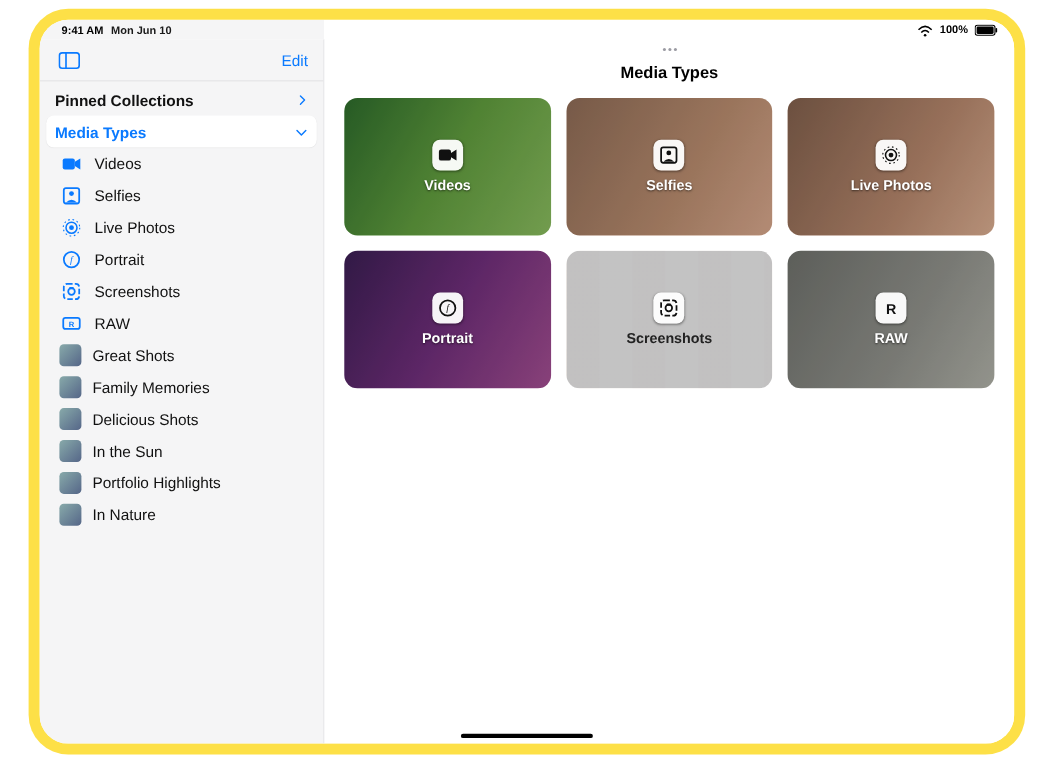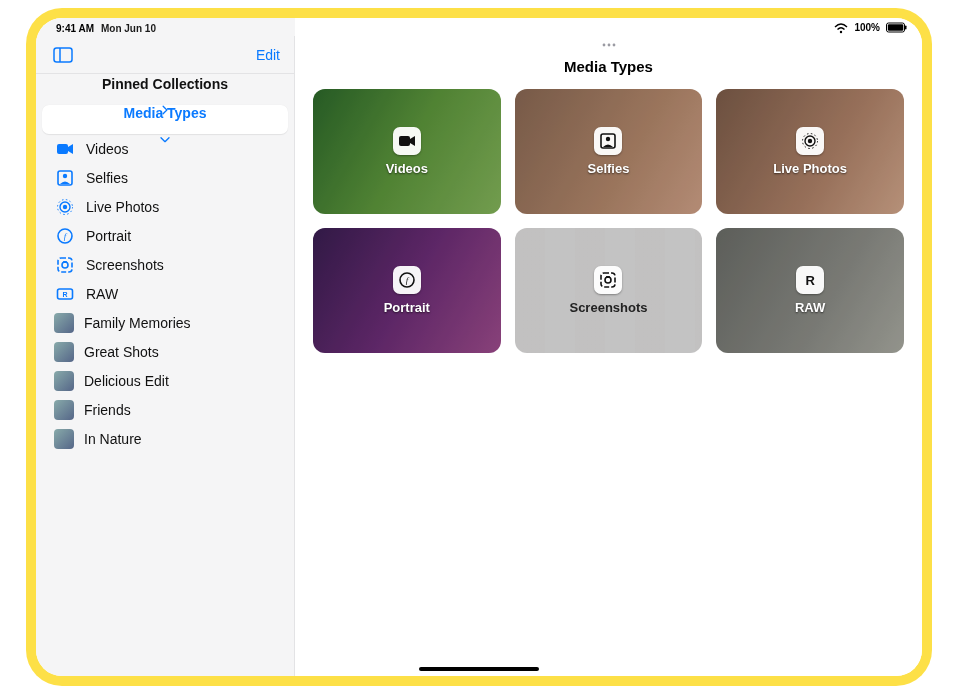--- a/index.html
+++ b/index.html
@@ -80,21 +80,21 @@
     display: flex;
     align-items: center;
     height: 29px;
     padding: 0 8px;
     border-radius: 7px;
     font-size: 14px;
     color: #111;
     gap: 10px;
     cursor: default;
   }
-  .sb-header { font-weight: 600; justify-content: space-between; flex-direction: column; }
+  .sb-header { font-weight: 600; justify-content: space-between; }
   .sb-header .chev { color:#0a7aff; display:flex; }
   .sb-header.selected { background:#fff; color:#0a7aff; box-shadow:0 0.5px 1px rgba(0,0,0,.08); }
   .sb-item { padding-left: 12px; }
   .sb-item .icon { width:22px; display:flex; align-items:center; justify-content:center; color:#0a7aff; }
   .sb-album { padding-left: 12px; }
   .sb-album .thumb {
     width: 20px; height: 20px; border-radius: 4px; flex: none;
     background: linear-gradient(135deg,#8aa,#568);
   }
   .t1{background:linear-gradient(135deg,#2c5,#163);}
@@ -335,34 +335,38 @@
             <span class="icon">
                 <svg width="18" height="18" viewBox="0 0 18 18">
                   <use href="#i-raw"></use>
                 </svg>
               </span>
             <span>RAW</span>
           </div>
 
 
           <div class="sb-album">
+            <span class="thumb t1"></span>
+            <span>Great Shots</span>
+          </div>
+          <div class="sb-album">
             <span class="thumb t2"></span>
             <span>Family Memories</span>
           </div>
           <div class="sb-album">
-            <span class="thumb t1"></span>
-            <span>Great Shots</span>
-          </div>
-          <div class="sb-album">
             <span class="thumb t3"></span>
-            <span>Delicious Edit</span>
-          </div>
-          <div class="sb-album">
-            <span class="thumb t6"></span>
-            <span>Friends</span>
+            <span>Delicious Shots</span>
+          </div>
+          <div class="sb-album">
+            <span class="thumb t4"></span>
+            <span>In the Sun</span>
+          </div>
+          <div class="sb-album">
+            <span class="thumb t5"></span>
+            <span>Portfolio Highlights</span>
           </div>
           <div class="sb-album">
             <span class="thumb t7"></span>
             <span>In Nature</span>
           </div>
         </div>
       </aside>
 
       <main class="main">
         <div class="dots-row">

